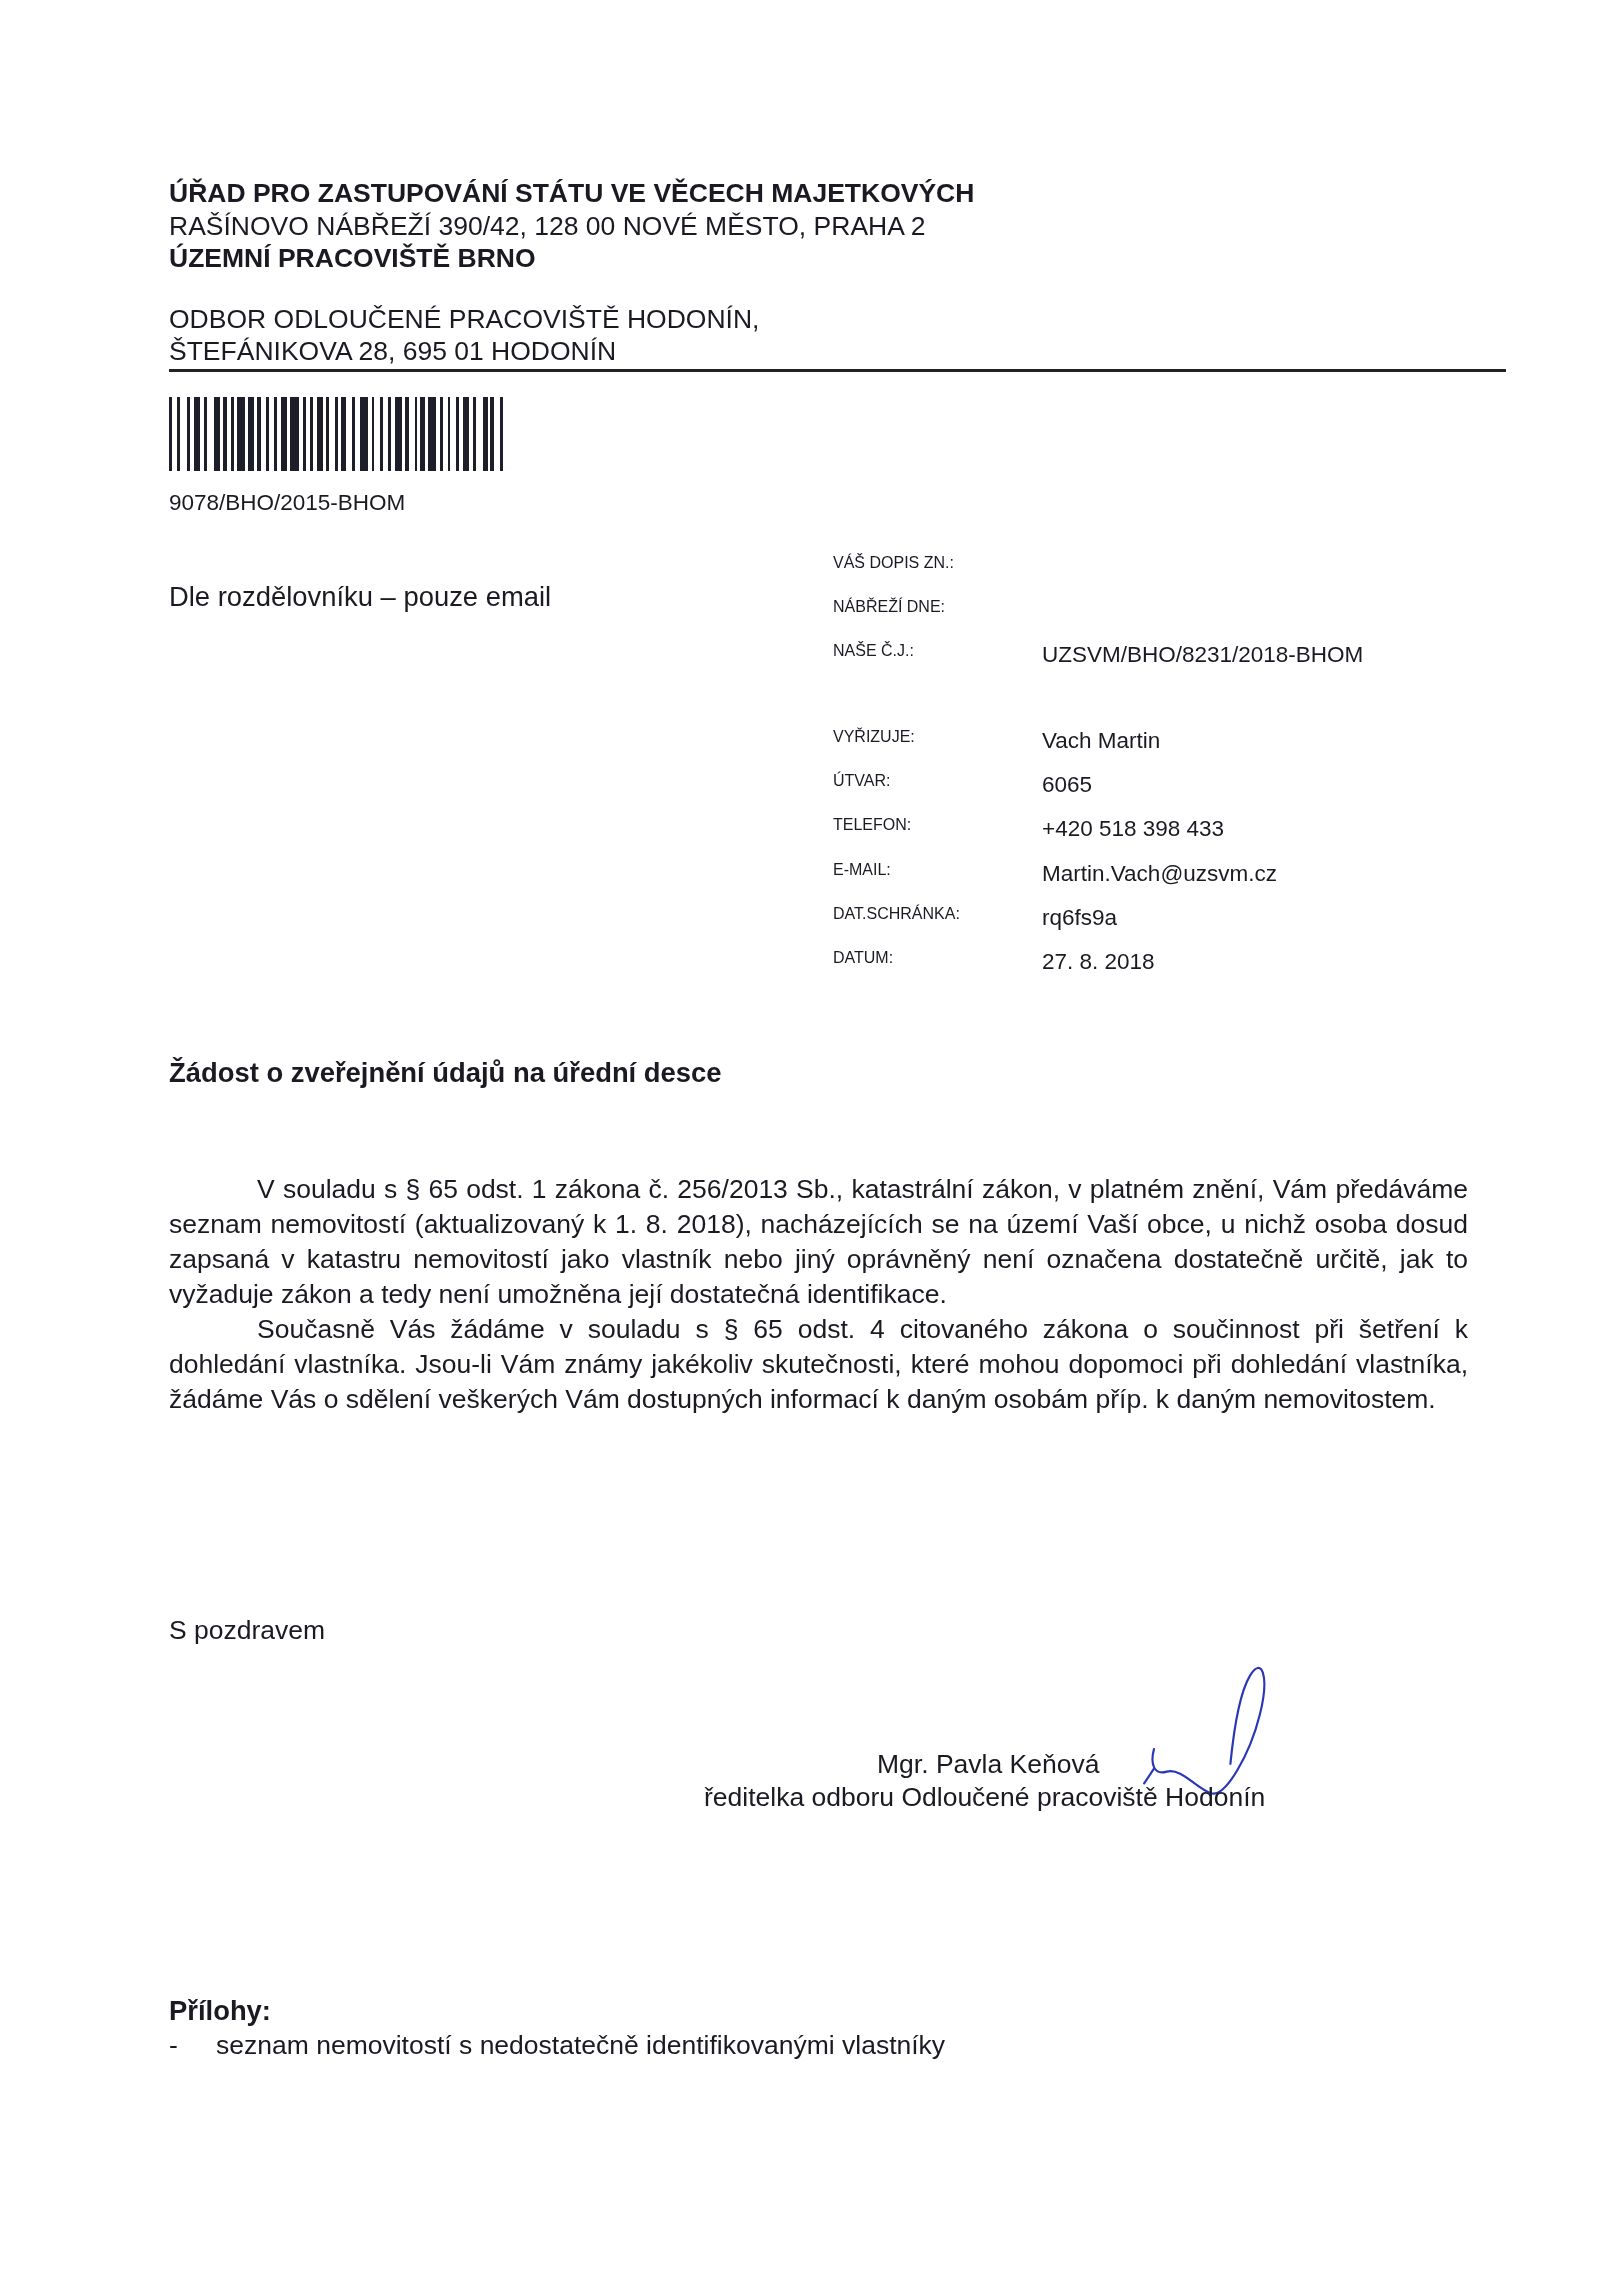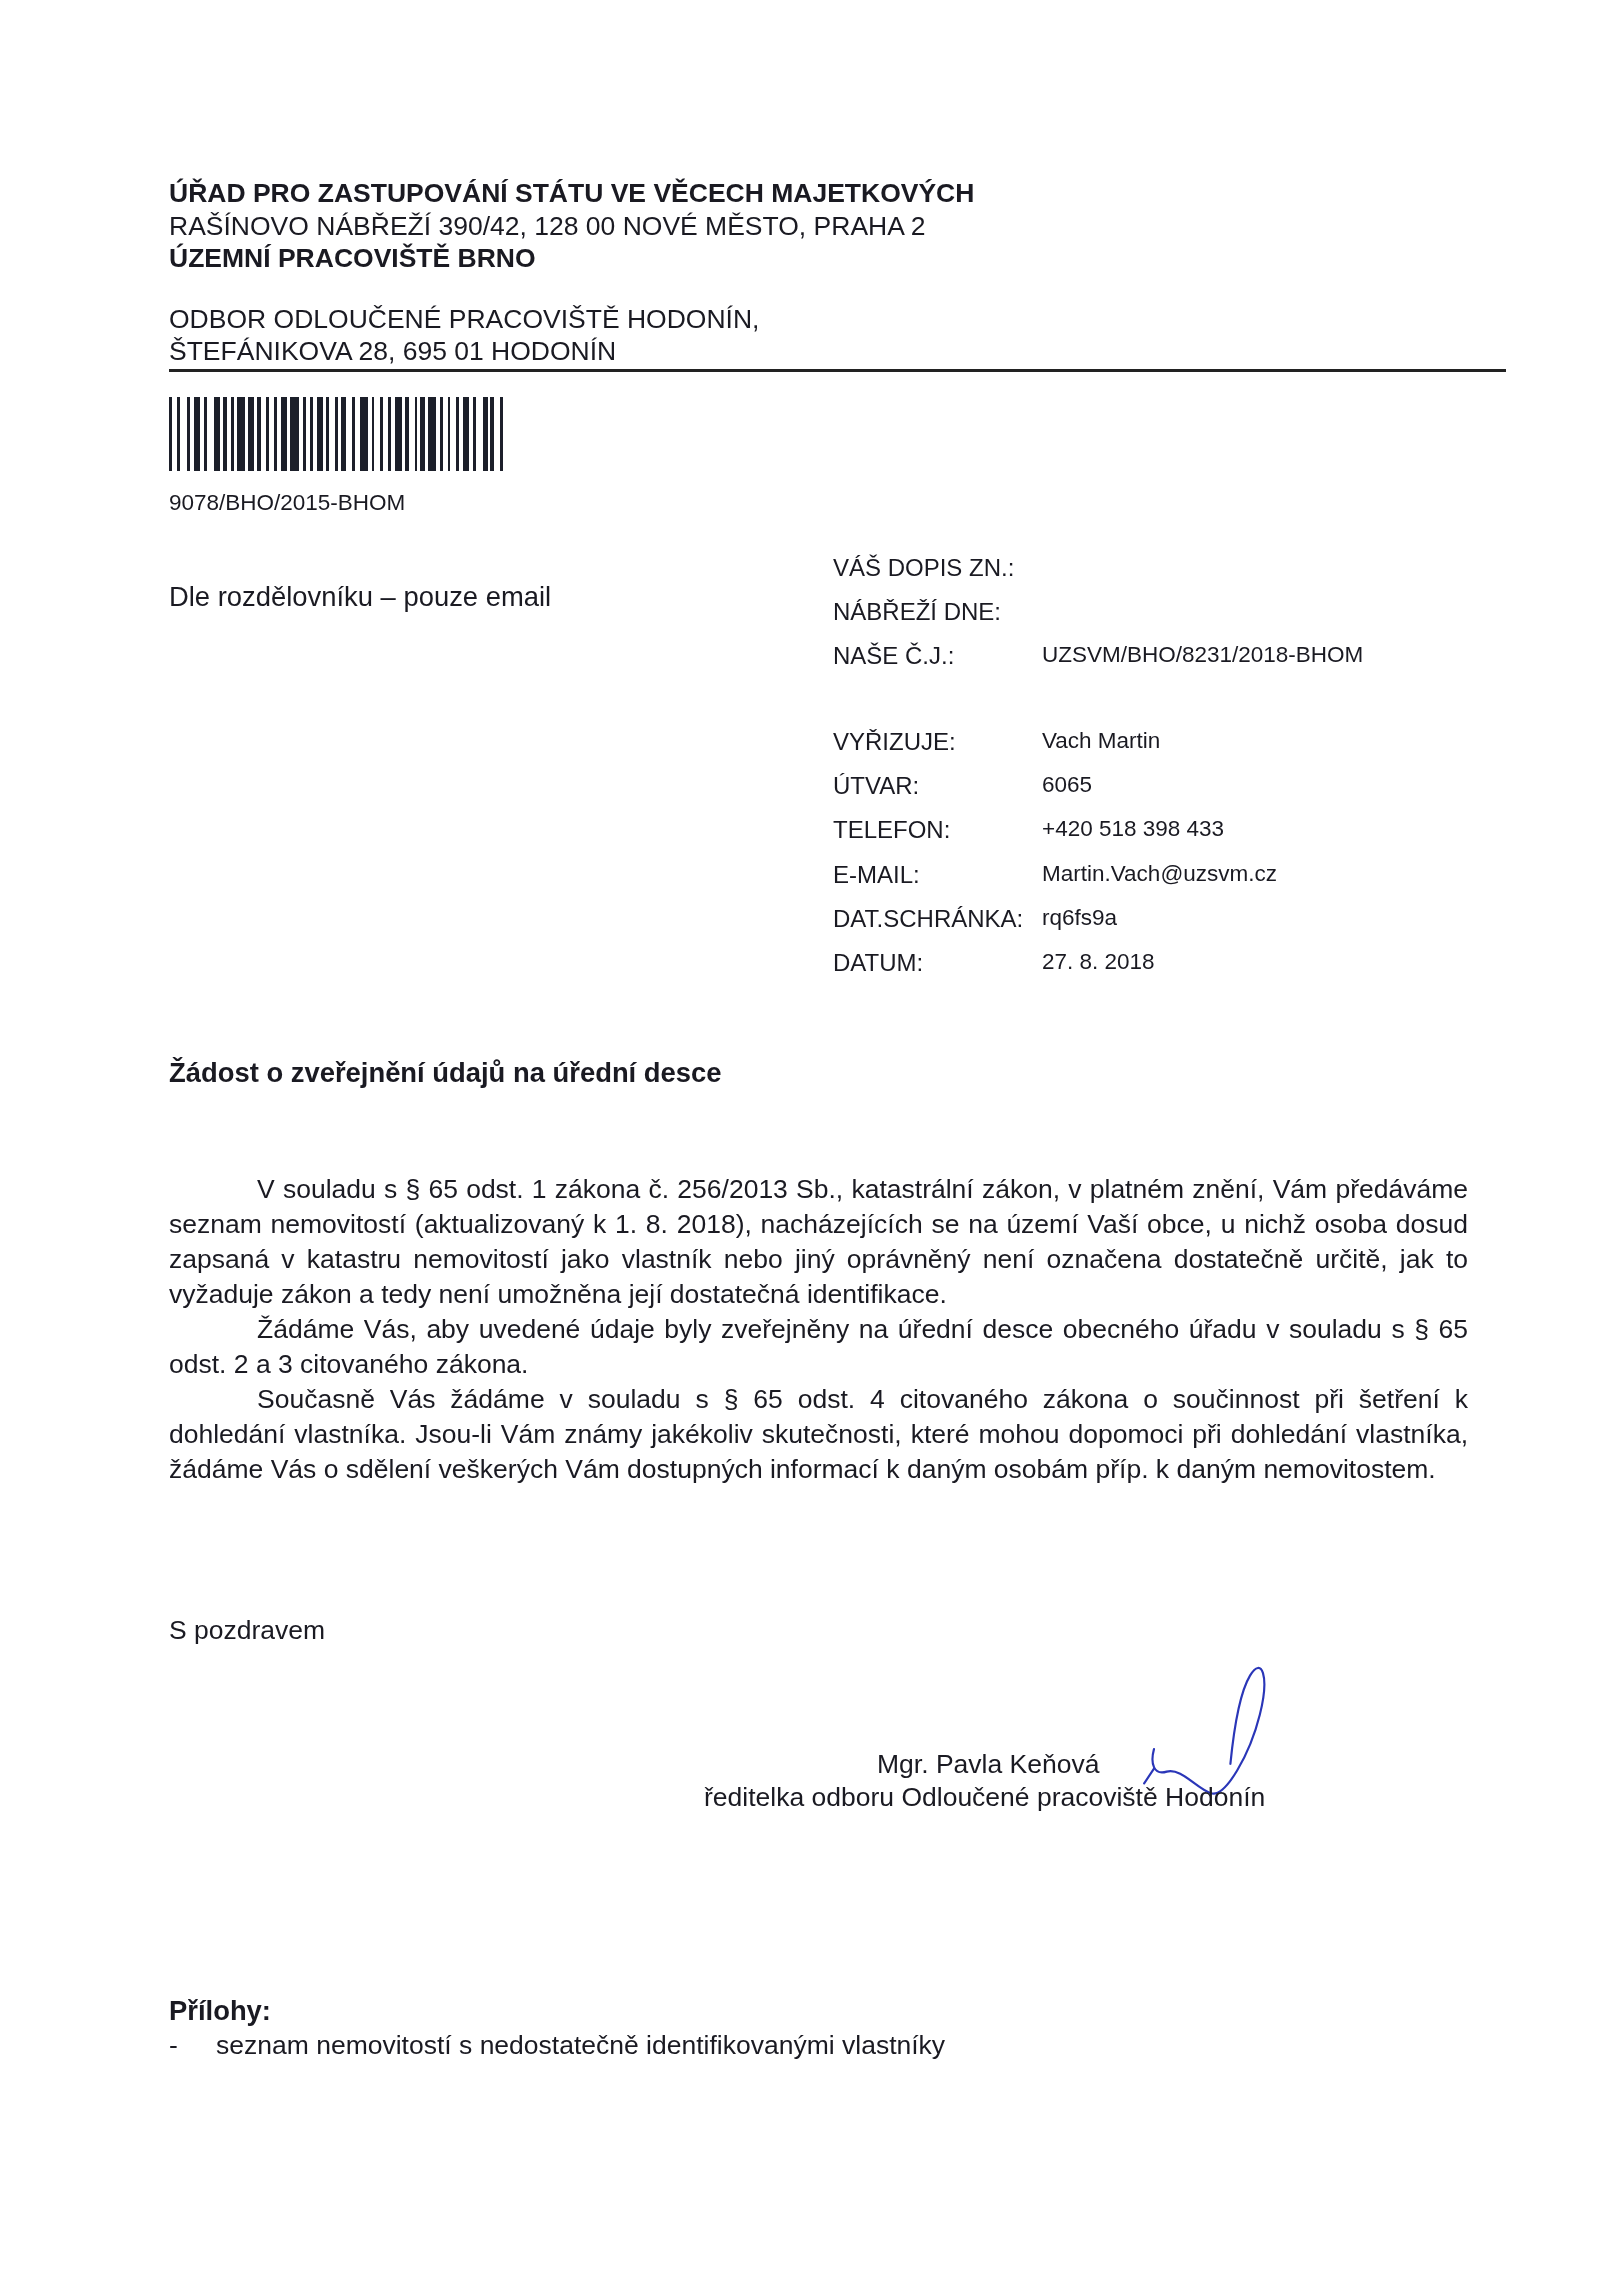--- a/index.html
+++ b/index.html
@@ -3,21 +3,21 @@
 <meta charset="utf-8">
 <style>
   html,body{margin:0;padding:0;background:#fff;}
   body{width:1620px;height:2292px;position:relative;overflow:hidden;font-family:"Liberation Sans",sans-serif;color:#1a1a22;}
   .abs{position:absolute;white-space:nowrap;}
   .hdr{left:169px;font-size:26.5px;line-height:32px;}
   .b{font-weight:bold;}
   .rule{position:absolute;left:169px;top:369px;width:1337px;height:2.9px;background:#222;}
   .barcode{position:absolute;left:169px;top:397px;width:686px;height:74px;display:flex;gap:0;}
   .barcode span{display:block;height:100%;background:#1c1f2a;}
-  .meta-label{position:absolute;left:833px;font-size:24px;}
+  .meta-label{position:absolute;left:833px;font-size:16px;}
   .meta-value{position:absolute;left:1042px;font-size:22.5px;}
   .body-text{position:absolute;left:169px;width:1299px;font-size:26.5px;line-height:35px;text-align:justify;}
   .body-text p{margin:0;}
   .indent{text-indent:88px;}
   a.link{color:#1b3ea8;text-decoration:underline;}
   .sig{position:absolute;}
 </style>
 </head>
 <body>
 
@@ -133,21 +133,20 @@
   <div class="meta-label" style="top:905px;">DAT.SCHRÁNKA:</div>
   <div class="meta-value" style="top:905px;">rq6fs9a</div>
   <div class="meta-label" style="top:949px;">DATUM:</div>
   <div class="meta-value" style="top:949px;">27. 8. 2018</div>
 </div>
 
 <div class="abs b" style="left:169px;top:1057px;font-size:27.4px;">Žádost o zveřejnění údajů na úřední desce</div>
 
 <div class="body-text" style="top:1124px;margin-top:48px;">
   <p class="indent">V souladu s § 65 odst. 1 zákona č. 256/2013 Sb., katastrální zákon, v platném znění, Vám předáváme seznam nemovitostí (aktualizovaný k 1. 8. 2018), nacházejících se na území Vaší obce, u nichž osoba dosud zapsaná v katastru nemovitostí jako vlastník nebo jiný oprávněný není označena dostatečně určitě, jak to vyžaduje zákon a tedy není umožněna její dostatečná identifikace.</p>
-  <p class="indent">Žádáme Vás, aby uvedené údaje byly zveřejněny na úřední desce obecného úřadu v souladu s § 65 odst. 2 a 3 citovaného zákona.</p>
   <p class="indent">Současně Vás žádáme v souladu s § 65 odst. 4 citovaného zákona o součinnost při šetření k dohledání vlastníka. Jsou-li Vám známy jakékoliv skutečnosti, které mohou dopomoci při dohledání vlastníka, žádáme Vás o sdělení veškerých Vám dostupných informací k daným osobám příp. k daným nemovitostem.</p>
 </div>
 
 <div class="abs" style="left:169px;top:1615px;font-size:26.5px;">S pozdravem</div>
 
 <svg class="sig" style="left:1142px;top:1656px;" width="167" height="147" viewBox="0 0 170 150">
   <path d="M12 115 L2 130" stroke="#2a36b8" stroke-width="2.2" fill="none" stroke-linecap="round"></path>
   <path d="M12 95 C 8 110, 12 122, 25 118 C 40 114, 55 135, 70 140 C 85 145, 110 100, 120 60 C 130 20, 122 0, 110 20 C 98 40, 92 90, 90 110" stroke="#2a36b8" stroke-width="2.2" fill="none" stroke-linecap="round"></path>
 </svg>
 <div class="abs" style="left:877px;top:1749px;font-size:26.5px;">Mgr. Pavla Keňová</div>

